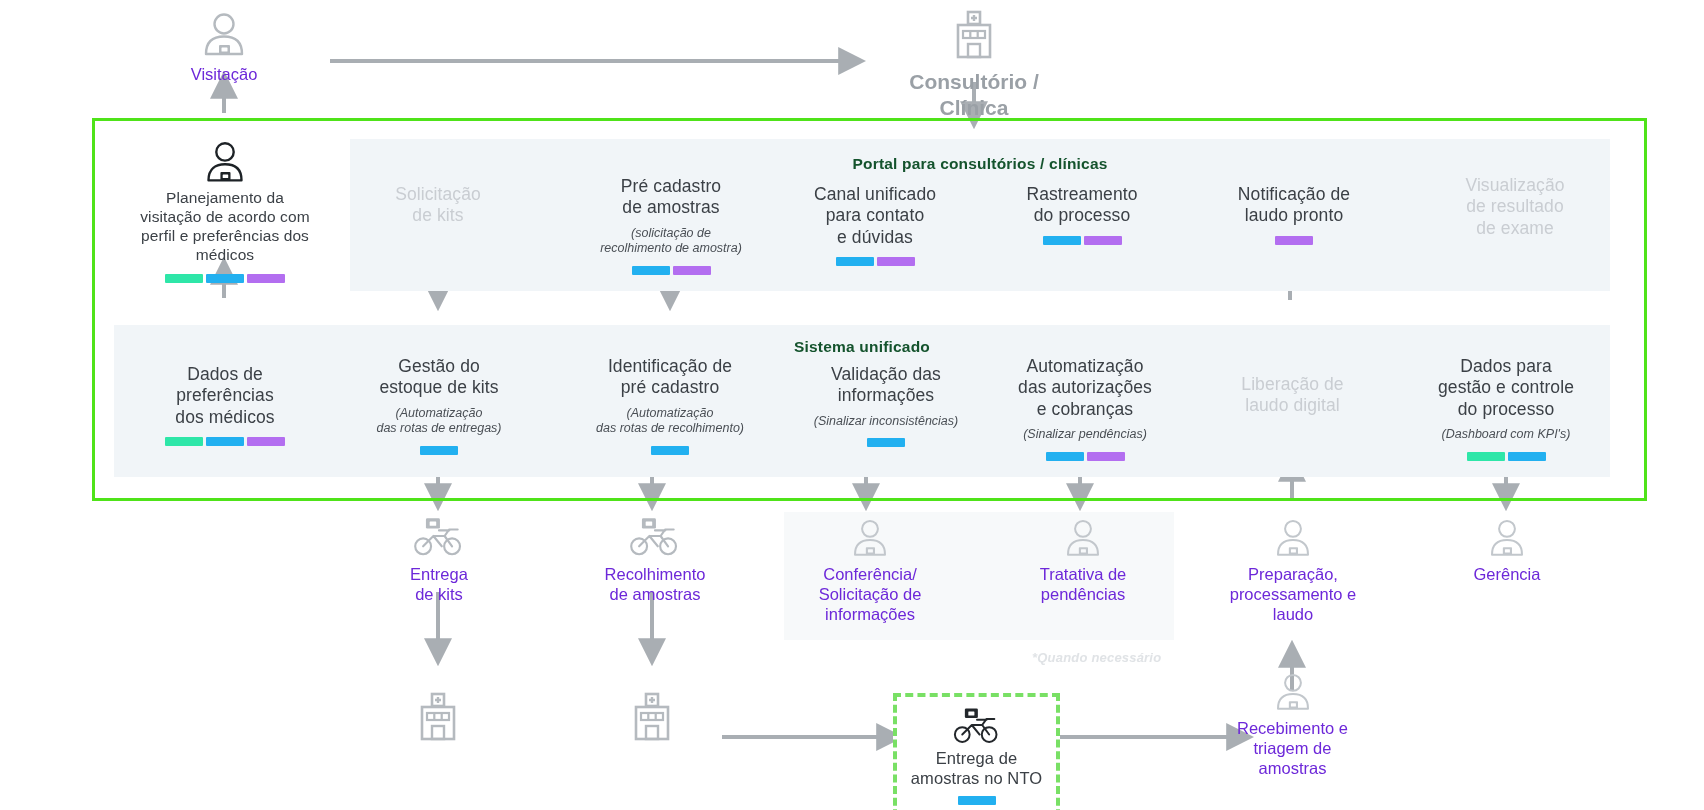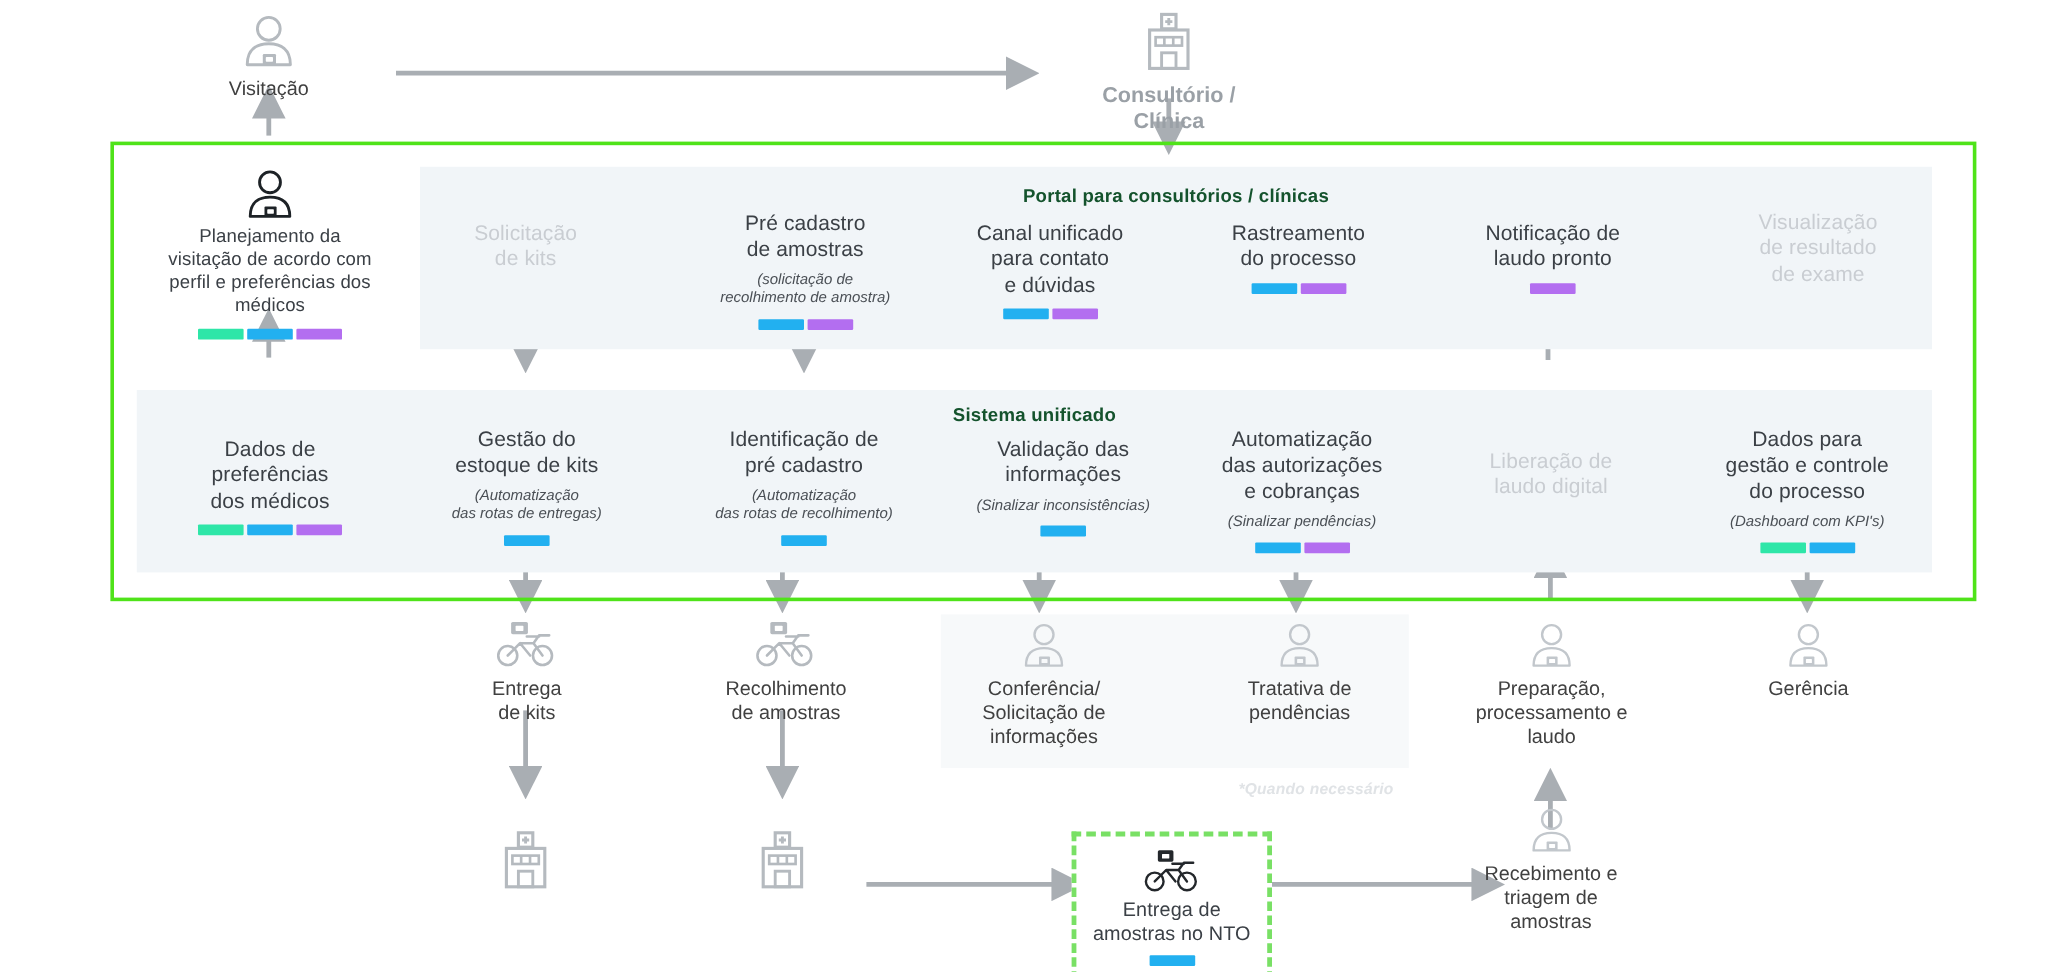--- a/index.html
+++ b/index.html
@@ -21,23 +21,23 @@
   .node-label.muted{color:#c9cdd2;}
   .sub-label{
     text-align:center;font-size:12.5px;line-height:1.24;color:#4a4f55;
     font-style:italic;margin-top:7px;
   }
   .panel-title{
     text-align:center;font-size:15.5px;font-weight:bold;color:#14532d;
     letter-spacing:.2px;
   }
   .actor-label{
-    text-align:center;font-size:16.5px;line-height:1.22;color:#404040;
-  }
-  .actor-label.strong{color:#9aa0a6;font-weight:bold;font-size:18px;}
+    text-align:center;font-size:16.5px;line-height:1.22;color:#6d28d9;
+  }
+  .actor-label.strong{color:#9aa0a6;font-weight:bold;font-size:21px;}
   .legend-title{
     text-align:center;font-weight:bold;font-size:17px;color:#23272b;
     letter-spacing:.2px;
   }
   .legend-text{font-size:13.5px;line-height:1.25;color:#3b4046;}
   .note-italic{
     font-size:13px;font-style:italic;font-weight:bold;color:#e0e3e6;
     letter-spacing:.2px;white-space:nowrap;
   }
 

